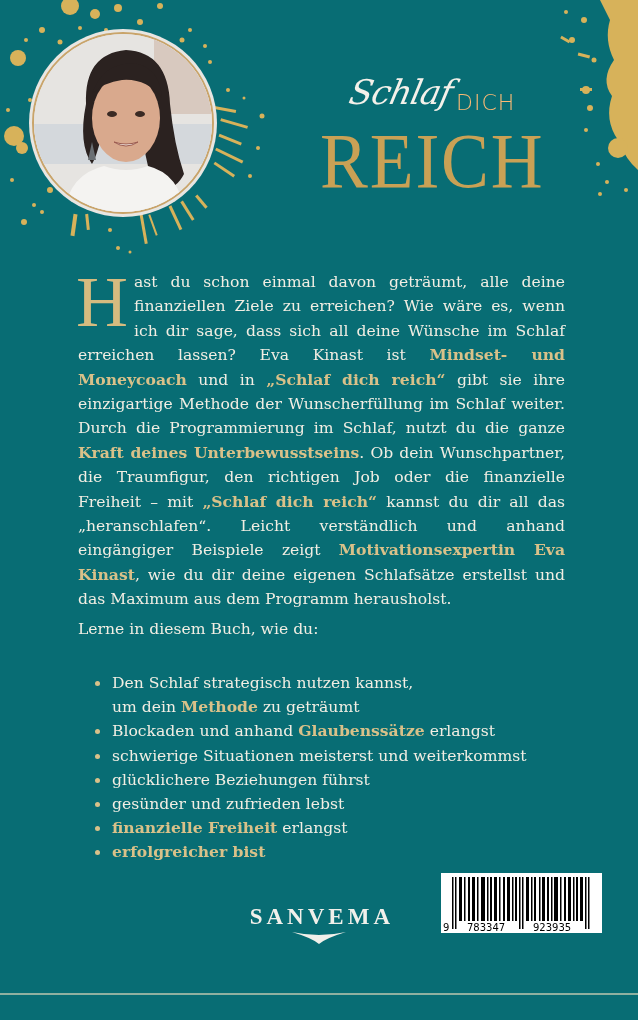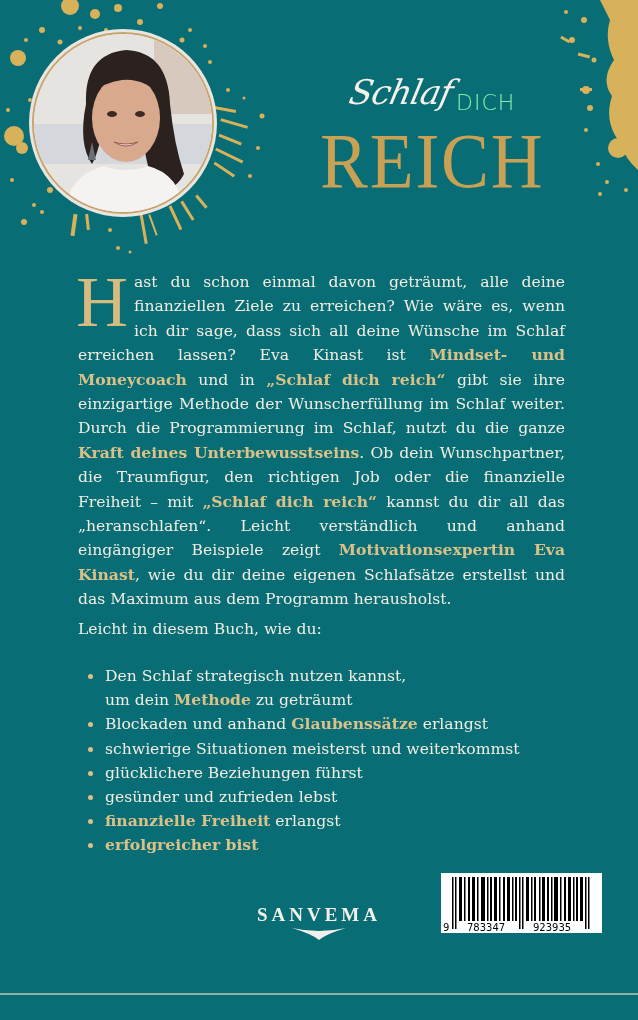--- a/index.html
+++ b/index.html
@@ -27,21 +27,21 @@
   .title { position:absolute; left:326px; top:64px; width:240px; height:150px; }
   .title-script {
     position:absolute; left:24px; top:8px;
     font-family:"DejaVu Serif", serif; font-style:italic;
     font-size:34px; color:#f4f1ea; letter-spacing:-1px;
     transform:skewX(-12deg);
   }
   .title-dich {
     position:absolute; left:130px; top:26px;
     font-family:"DejaVu Sans", sans-serif; font-weight:200;
-    font-size:22px; color:#86efac; letter-spacing:1px;
+    font-size:22px; color:#fdba74; letter-spacing:1px;
   }
   .title-reich {
     position:absolute; left:-6px; top:58px;
     font-family:"Liberation Serif", serif; font-weight:normal;
     font-size:78px; line-height:78px; color:#c9a155; letter-spacing:2px;
     transform:scaleX(0.92); transform-origin:left top;
   }
 
   .blurb {
     position:absolute; left:78px; top:270px; width:487px;
@@ -54,33 +54,33 @@
     margin:4px 6px 0 -2px; height:52px;
   }
   .hl { color:#d9c189; font-weight:bold; }
 
   .learn-intro {
     position:absolute; left:78px; top:620px;
     font-size:15.6px; color:#f2eee3;
   }
   .bullets {
     position:absolute; left:78px; top:656px; width:480px;
-    list-style:none; margin:8px; padding:0;
+    list-style:none; margin:15px; padding:0;
     font-size:15.6px; line-height:24.2px; color:#f2eee3;
   }
   .bullets li { position:relative; padding-left:19px; }
   .bullets li .dot {
     position:absolute; left:2px; top:10px; width:5px; height:5px;
     border-radius:50%; background:#d9c189;
   }
 
   .publisher { position:absolute; left:244px; top:904px; width:150px; text-align:center; }
   .publisher-name {
     font-family:"Liberation Serif", serif; font-weight:bold;
-    font-size:19px; letter-spacing:4px; color:#f1f0ea;
+    font-size:23px; letter-spacing:4px; color:#f1f0ea;text-align:right;
   }
   .publisher-logo { display:block; margin:2px auto 0; }
 
   .barcode {
     position:absolute; left:441px; top:873px; width:161px; height:60px;
     background:#ffffff;
   }
   .barcode svg { display:block; }
 
   .bottom-rule {
@@ -190,21 +190,21 @@
     <span class="title-script">Schlaf</span>
     <span class="title-dich">DICH</span>
     <span class="title-reich">REICH</span>
   </div>
 
   <div class="blurb">
     <span class="dropcap">H</span>
     <span>ast du schon einmal davon geträumt, alle deine finanziellen Ziele zu erreichen? Wie wäre es, wenn ich dir sage, dass sich all deine Wünsche im Schlaf erreichen lassen? Eva Kinast ist </span><span class="hl">Mindset- und Moneycoach</span><span> und in </span><span class="hl">„Schlaf dich reich“</span><span> gibt sie ihre einzigartige Methode der Wunscherfüllung im Schlaf weiter. Durch die Programmierung im Schlaf, nutzt du die ganze </span><span class="hl">Kraft deines Unterbewusstseins</span><span>. Ob dein Wunschpartner, die Traumfigur, den richtigen Job oder die finanzielle Freiheit – mit </span><span class="hl">„Schlaf dich reich“</span><span> kannst du dir all das „heranschlafen“. Leicht verständlich und anhand eingängiger Beispiele zeigt </span><span class="hl">Motivationsexpertin Eva Kinast</span><span>, wie du dir deine eigenen Schlafsätze erstellst und das Maximum aus dem Programm herausholst.</span>
   </div>
 
-  <div class="learn-intro">Leicht in diesem Buch, wie du:</div>
+  <div class="learn-intro">Lerne in diesem Buch, wie du:</div>
   <ul class="bullets">
     <li>
       <span class="dot"></span>
       <span>Den Schlaf strategisch nutzen kannst, </span><br>
       <span>um dein </span><span class="hl">Methode</span><span> zu geträumt</span>
     </li>
     <li>
       <span class="dot"></span>
       <span>Blockaden und anhand </span><span class="hl">Glaubenssätze</span><span> erlangst</span>
     </li>

